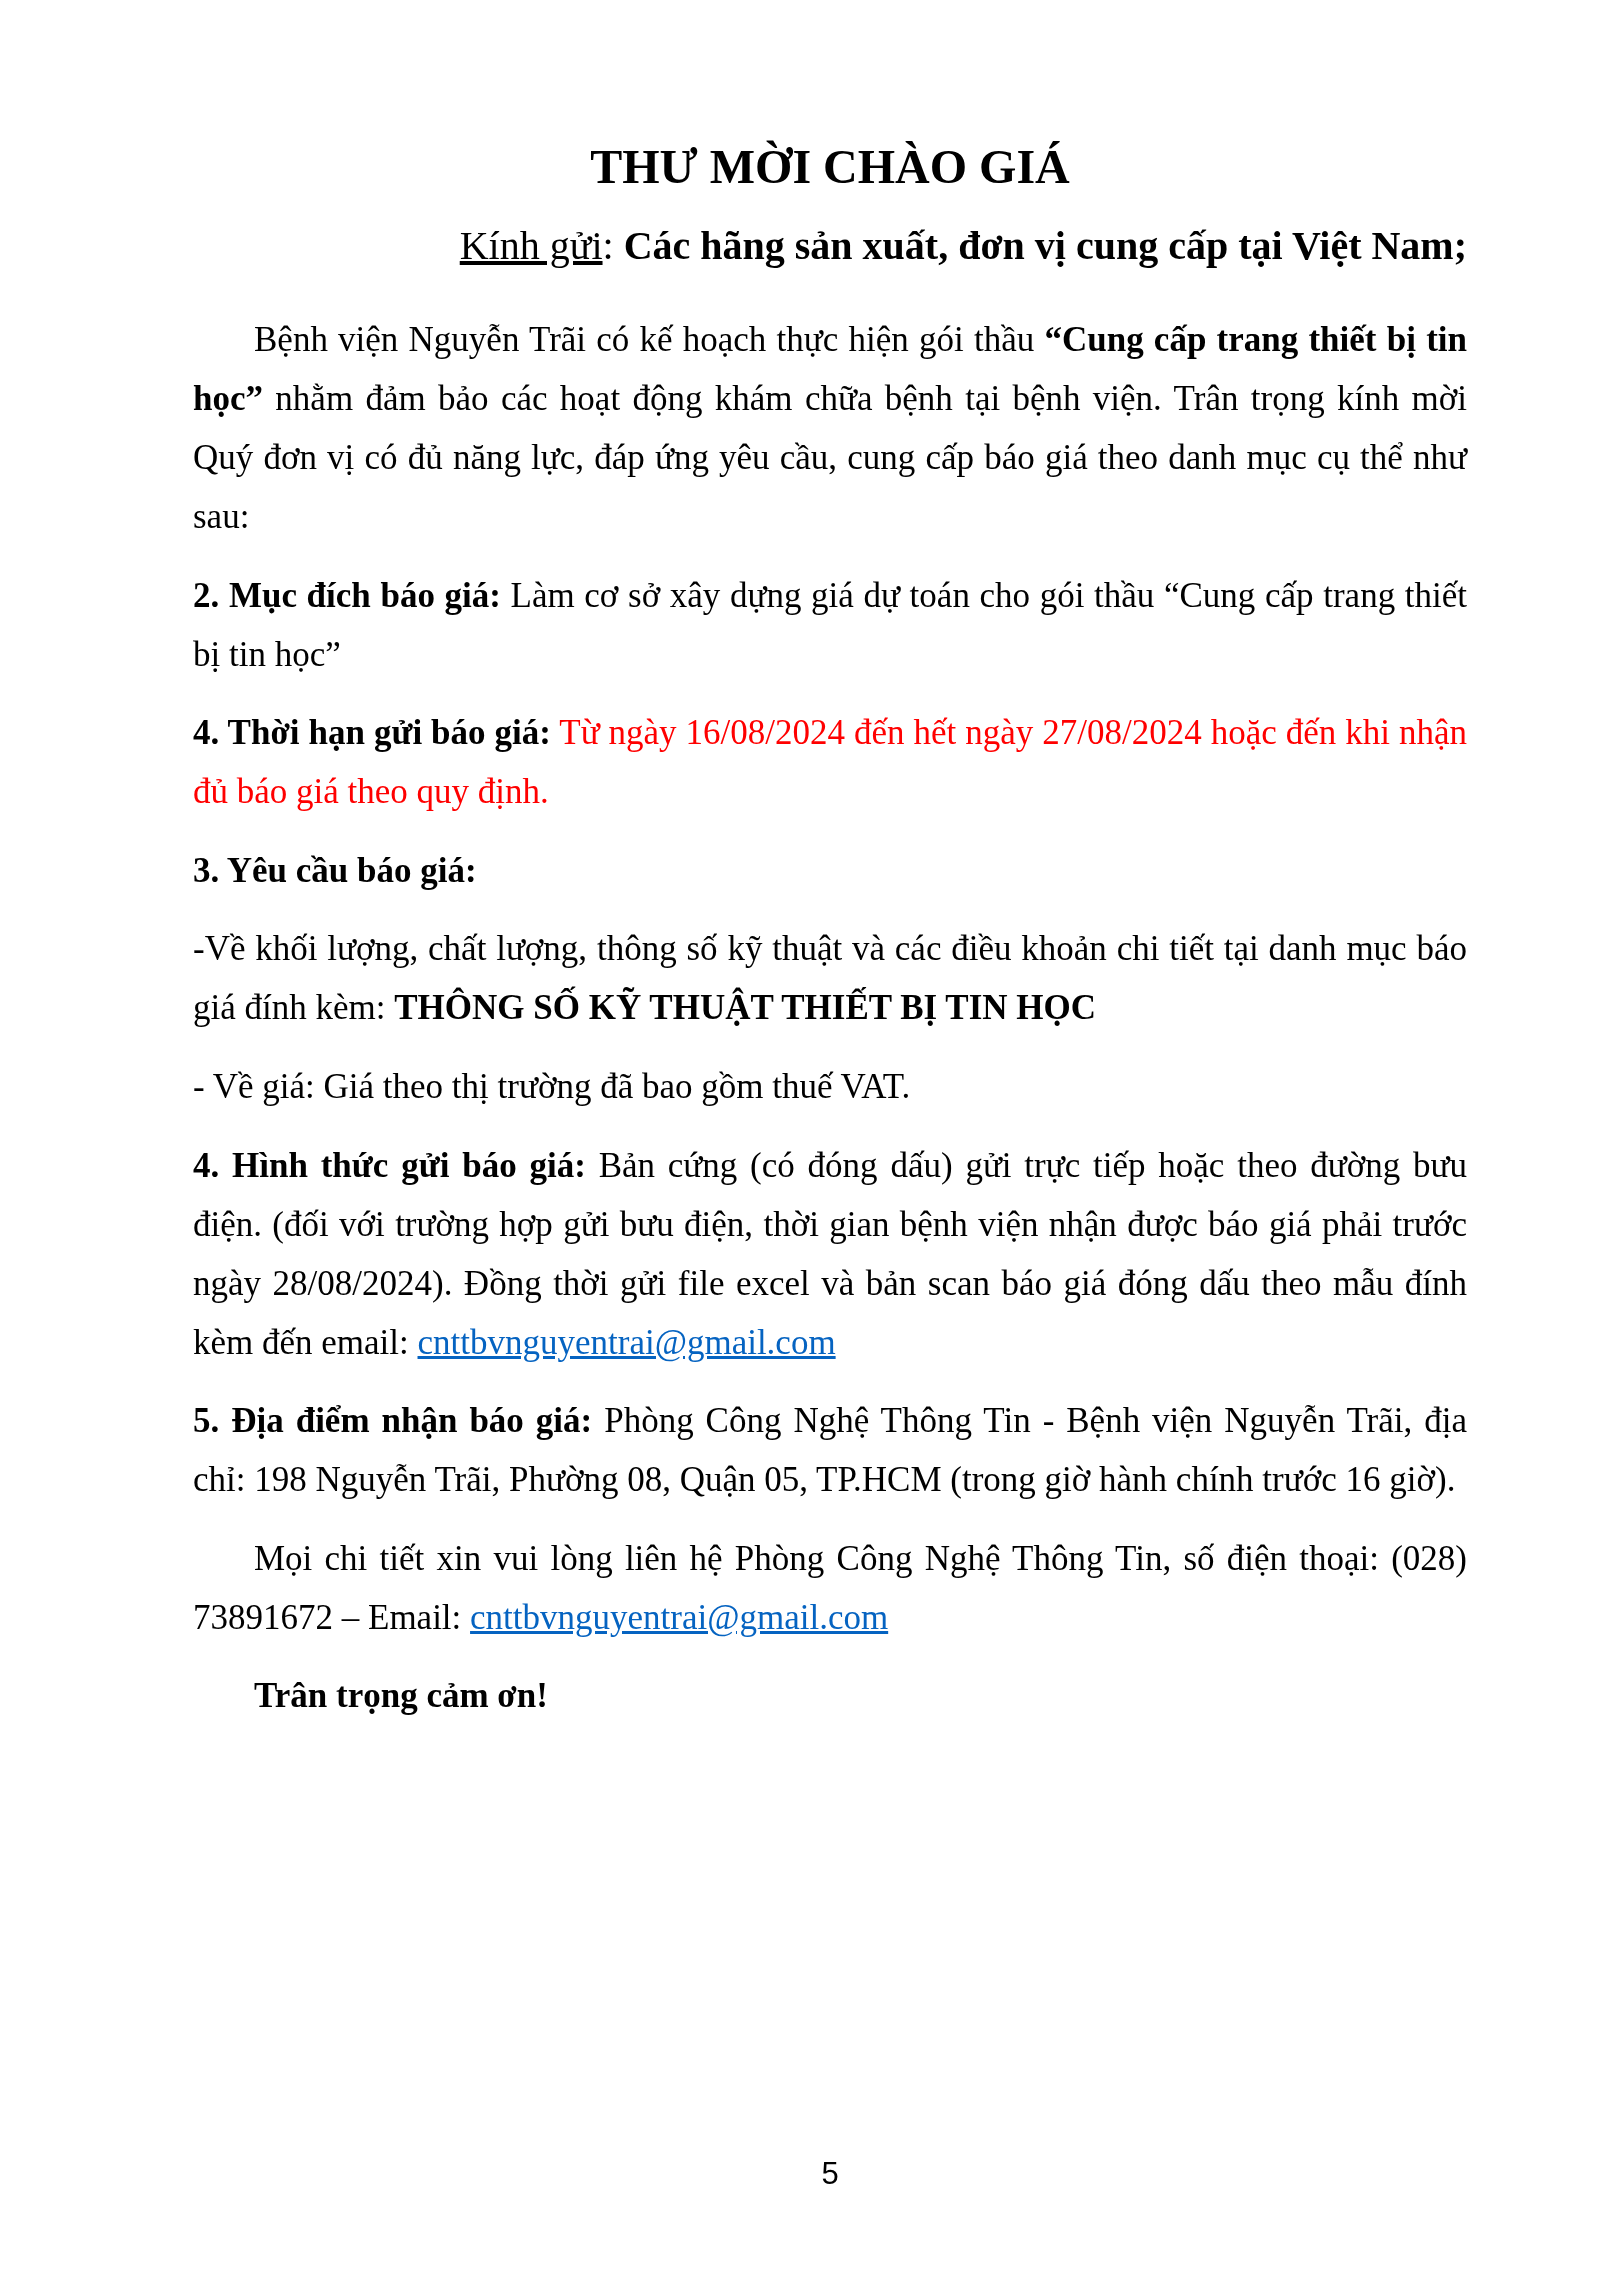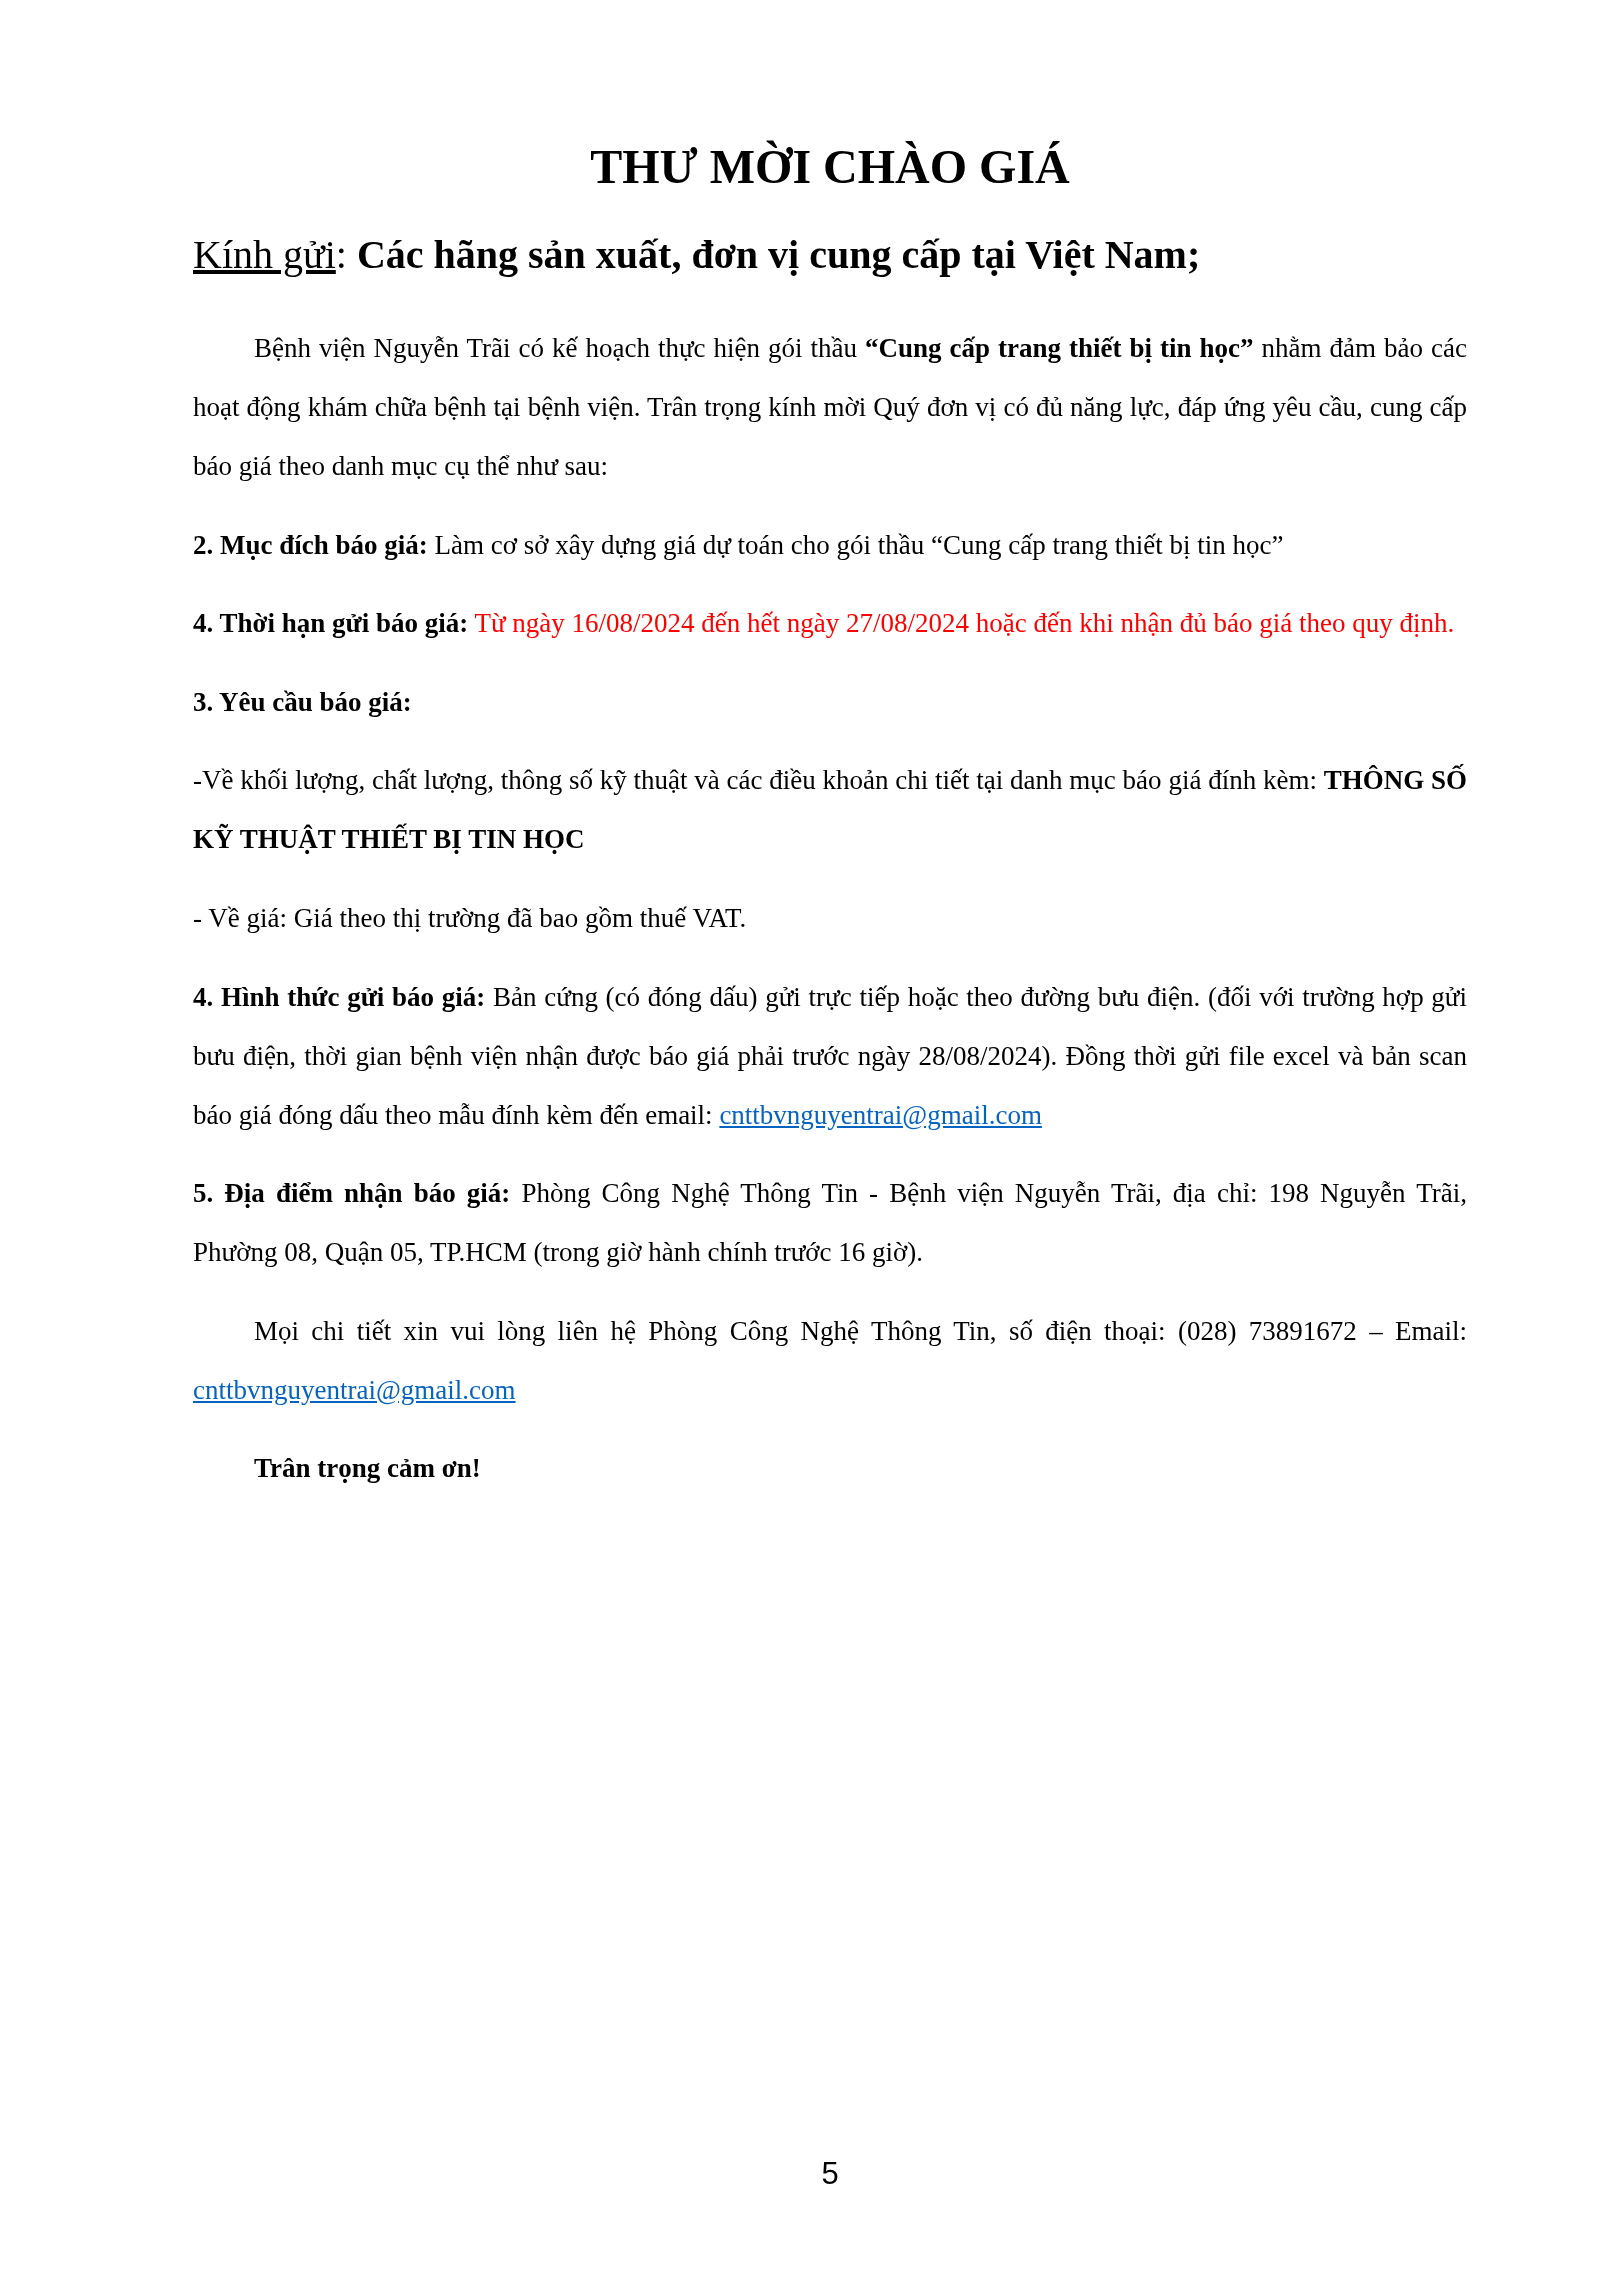--- a/index.html
+++ b/index.html
@@ -15,29 +15,29 @@
     overflow:hidden;
   }
   .title{
     margin:0;
     font-size:48px;
     font-weight:bold;
     line-height:59px;
     text-align:center;
   }
   .salutation{
-    margin:29px 0 0 0;
+    margin:20px 0 0 0;
     font-size:40px;
     line-height:59px;
-    text-align:left;
+    text-align:right;
   }
   .salutation .label{text-decoration:underline;}
   .salutation .recipient{font-weight:bold;}
   p.para{
-    font-size:27px;
+    font-size:35px;
     line-height:59px;
     text-align:justify;
     margin:0 0 19.6px 0;
   }
   p.first{margin-top:35px;}
   .indent{text-indent:61px;}
   .bold{font-weight:bold;}
   .red{color:var(--red,#FF0000);}
   a.email{
     color:var(--link,#0563C1);

